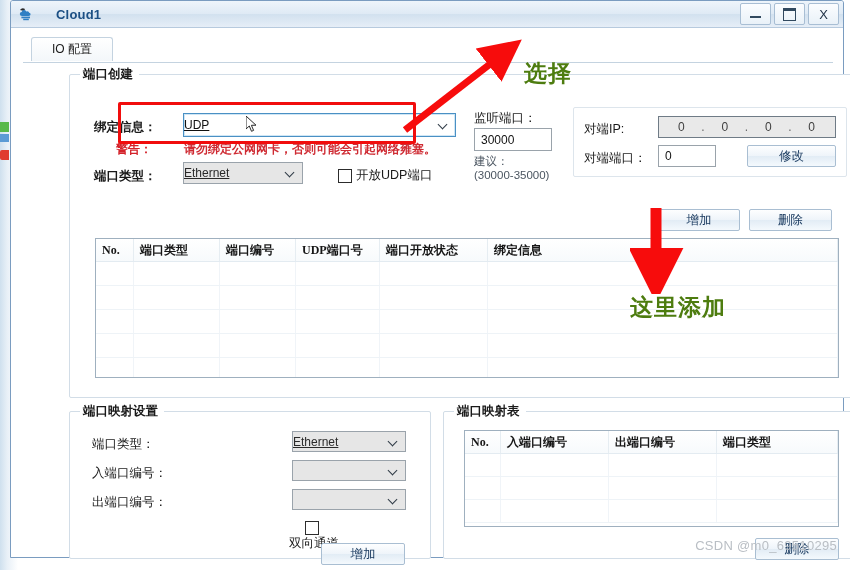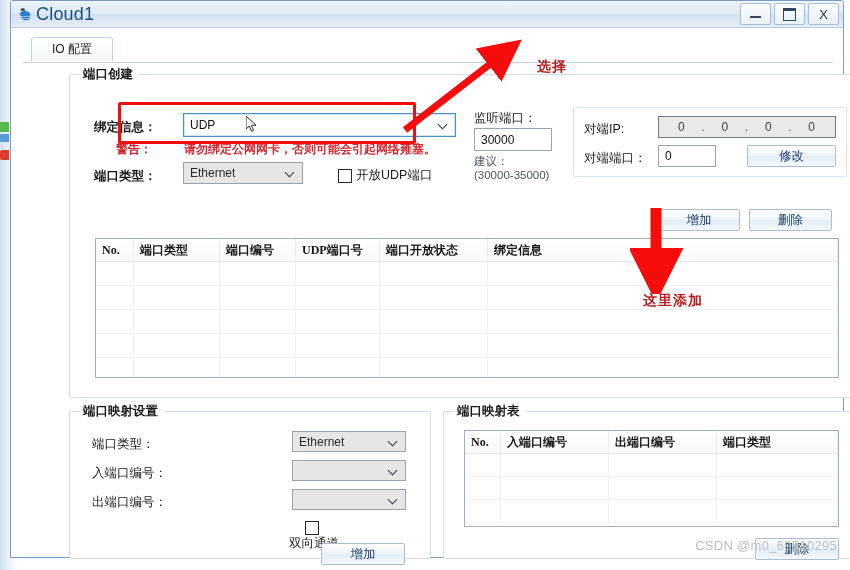--- a/index.html
+++ b/index.html
@@ -63,23 +63,23 @@
     align-items: center;
   }
   .title-icon {
     margin-left: 7px;
     width: 16px;
     height: 16px;
     position: relative;
     flex: none;
   }
   .title-text {
-    margin-left: 2px;
-    font-size: 18px;
-    font-weight: normal;
+    margin-left: 22px;
+    font-size: 13px;
+    font-weight: bold;
     color: #1b4f84;
     letter-spacing: .2px;
   }
   .win-btns {
     position: absolute;
     right: 4px;
     top: 2px;
     display: flex;
     gap: 0px;
   }
@@ -186,23 +186,23 @@
   .lbl.b { font-weight: bold; }
 
   
   .combo {
     position: absolute;
     box-sizing: border-box;
     border: 1px solid #8a9aa8;
     background: #ffffff;
     display: flex;
     align-items: center;
-    padding-left: 6px;
     font-size: 12px;
     color: #111;
+    text-decoration: underline;
   }
   .combo.gray { background: #e6e6e6; border-color: #9aa3ab; color: #2a2a2a; }
   .combo.blank { color: transparent; }
   .combo .arrow {
     position: absolute;
     right: 7px;
     top: 50%;
     width: 9px;
     height: 9px;
     margin-top: -5px;
@@ -355,26 +355,25 @@
   
   .anno-box {
     position: absolute;
     border: 3px solid #f10d0d;
     border-radius: 2px;
     box-sizing: border-box;
     pointer-events: none;
   }
   .anno-text {
     position: absolute;
-    color: #b91c1c;
-    font-size: 14px;
+    color: #4d7c0f;
+    font-size: 23px;
     font-weight: bold;
     white-space: nowrap;
     letter-spacing: 1px;
-    margin-left: 13px;
   }
   .anno-svg {
     position: absolute;
     pointer-events: none;
   }
 
   .cursor {
     position: absolute;
     width: 12px;
     height: 18px;

